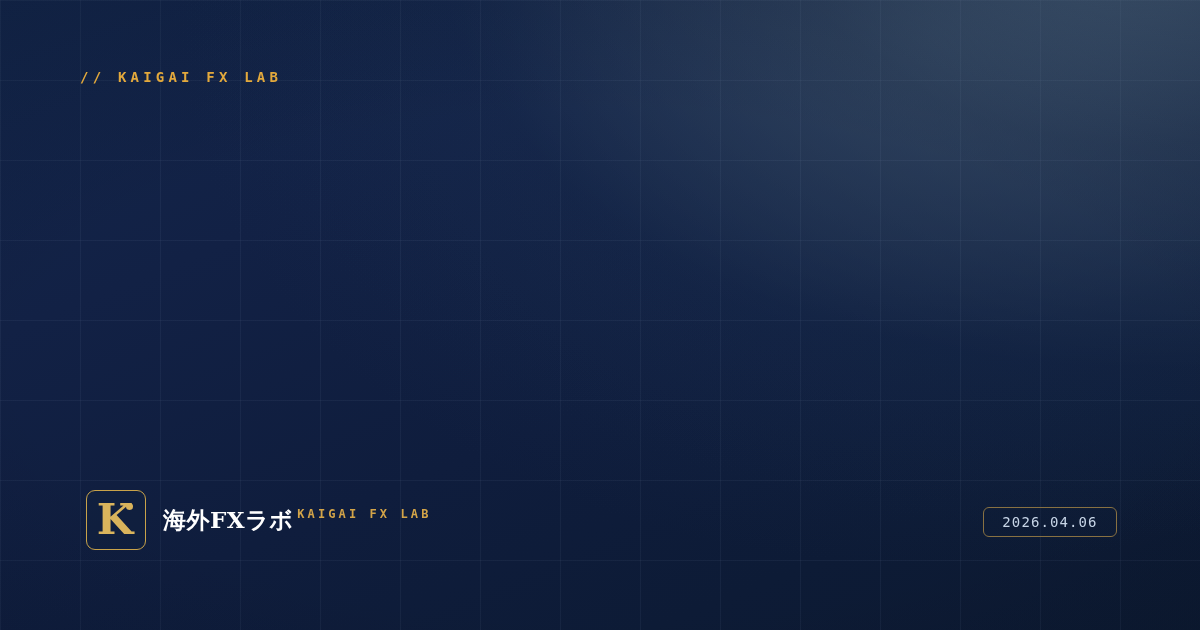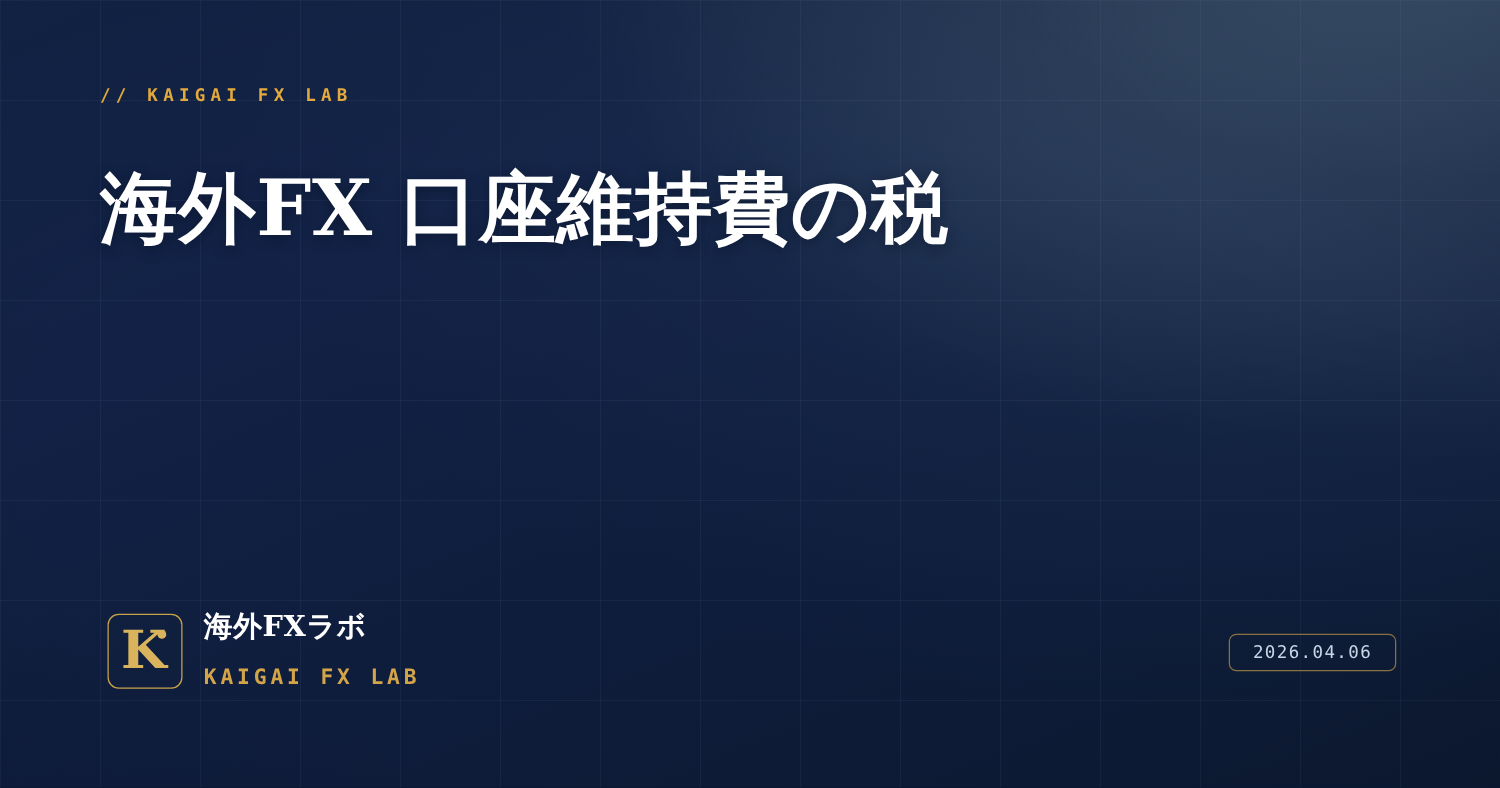--- a/index.html
+++ b/index.html
@@ -109,34 +109,34 @@
   }
   #logo-dot {
     position: absolute;
     right: 12px;
     top: 12px;
     width: 7px;
     height: 7px;
     border-radius: 50%;
     background: #d9b45c;
   }
-  #brand-text { display: flex; flex-direction: column; justify-content: flex-start; gap: 20px; }
+  #brand-text { display: flex; flex-direction: row; justify-content: flex-start; gap: 4px; }
   #brand-name-ja {
     font-family: "DejaVu Serif", "Liberation Serif", serif;
     font-weight: 700;
     font-size: 23px;
     line-height: 1.05;
     color: #ffffff;
     letter-spacing: 0.5px;
     white-space: nowrap;
   }
   #brand-name-en {
     font-family: "DejaVu Sans Mono", "Liberation Mono", monospace;
     font-weight: 700;
-    font-size: 17px;
+    font-size: 12px;
     line-height: 1;
     letter-spacing: 3.1px;
     color: #d3a448;
     white-space: nowrap;
   }
 
   
   #date-badge {
     position: absolute;
     left: 983px;
@@ -163,21 +163,20 @@
 <body>
 
 <div id="og-card">
 
   <div id="grid-overlay"></div>
   <div id="vignette-overlay"></div>
 
   <div id="kicker">// KAIGAI FX LAB</div>
 
   <h1 id="headline">
-    <span class="hl-line">海外FX 口座維持費の税</span>
   </h1>
 
   <div id="brand-lockup">
     <div id="logo-mark">
       <span id="logo-letter">K</span>
       <span id="logo-dot"></span>
     </div>
     <div id="brand-text">
       <div id="brand-name-ja">海外FXラボ</div>
       <div id="brand-name-en">KAIGAI FX LAB</div>

